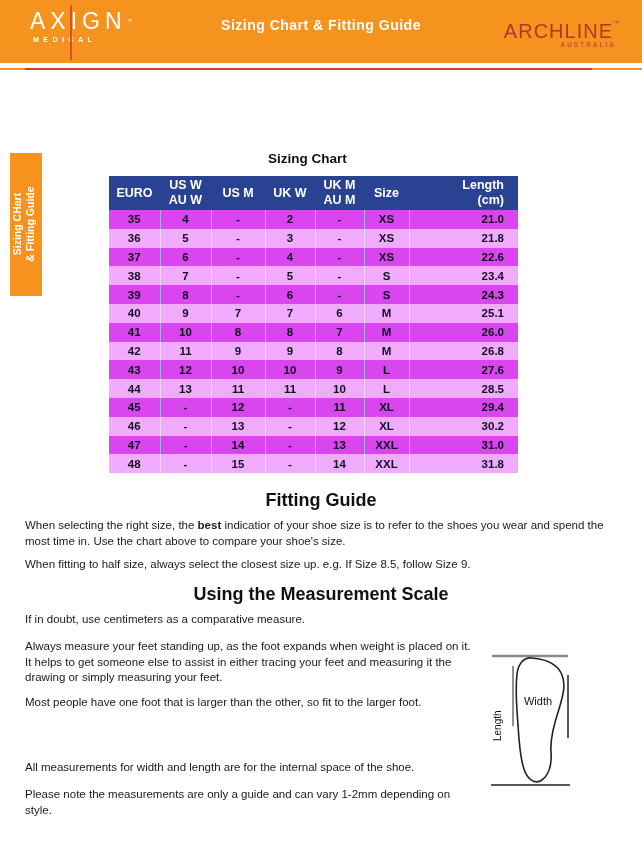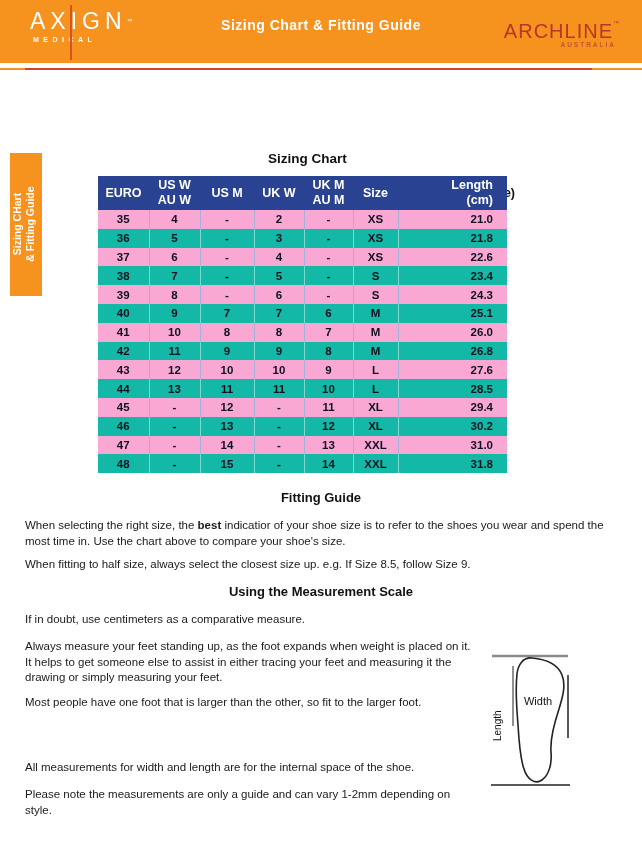--- a/index.html
+++ b/index.html
@@ -26,33 +26,33 @@
   .side-tab{position:absolute;left:10px;top:153px;width:32px;height:143px;background:#F6921E;}
   .side-tab-text{position:absolute;left:-55px;top:55px;width:143px;height:32px;
                  transform:rotate(-90deg);transform-origin:center;
                  color:#fff;font-weight:700;font-size:10.5px;line-height:13px;text-align:center;}
 
   
   .chart-title{position:absolute;left:103px;top:151px;width:409px;text-align:center;
                font-size:13.5px;font-weight:700;color:#111;}
   .foot-note{position:absolute;left:305px;top:158px;width:210px;text-align:right;
              font-size:12.5px;font-weight:700;color:#111;margin-top:28px;}
-  table.sizing{position:absolute;left:98px;top:176px;width:409px;border-collapse:collapse;table-layout:fixed;}
+  table.sizing{position:absolute;left:109px;top:176px;width:409px;border-collapse:collapse;table-layout:fixed;}
   table.sizing th{background:#2A4292;color:#fff;font-size:12.5px;font-weight:700;
                   height:34px;vertical-align:middle;text-align:center;line-height:1.2;padding:0;}
   table.sizing th:last-child{text-align:right;padding-right:14px;}
   table.sizing td{height:18.8px;padding:0;text-align:center;font-size:11.5px;font-weight:700;color:#10101e;}
   table.sizing td:last-child{text-align:right;padding-right:14px;}
   table.sizing td:not(:last-child){border-right:1px solid rgba(255,255,255,0.45);}
-  tr.teal{background:#f9a8d4;margin-left:36px;}
-  tr.light{background:#14b8a6;}
+  tr.teal{background:#d946ef;margin-left:36px;}
+  tr.light{background:#f0abfc;}
   tr.teal td:not(:last-child){border-right-color:#A7B0DC;}
 
   
-  .h-center{position:absolute;left:0;width:642px;text-align:center;font-size:13px;font-weight:700;color:#111;}
+  .h-center{position:absolute;left:0;width:642px;text-align:center;font-size:18px;font-weight:700;color:#111;}
   .para{position:absolute;left:25px;font-size:11.5px;line-height:15.5px;color:#1a1a1a;}
   b.inline{font-weight:700;}
 
   
   .foot-svg{position:absolute;left:488px;top:648px;}
 </style>
 </head>
 <body>
 
 <div id="canvas">

